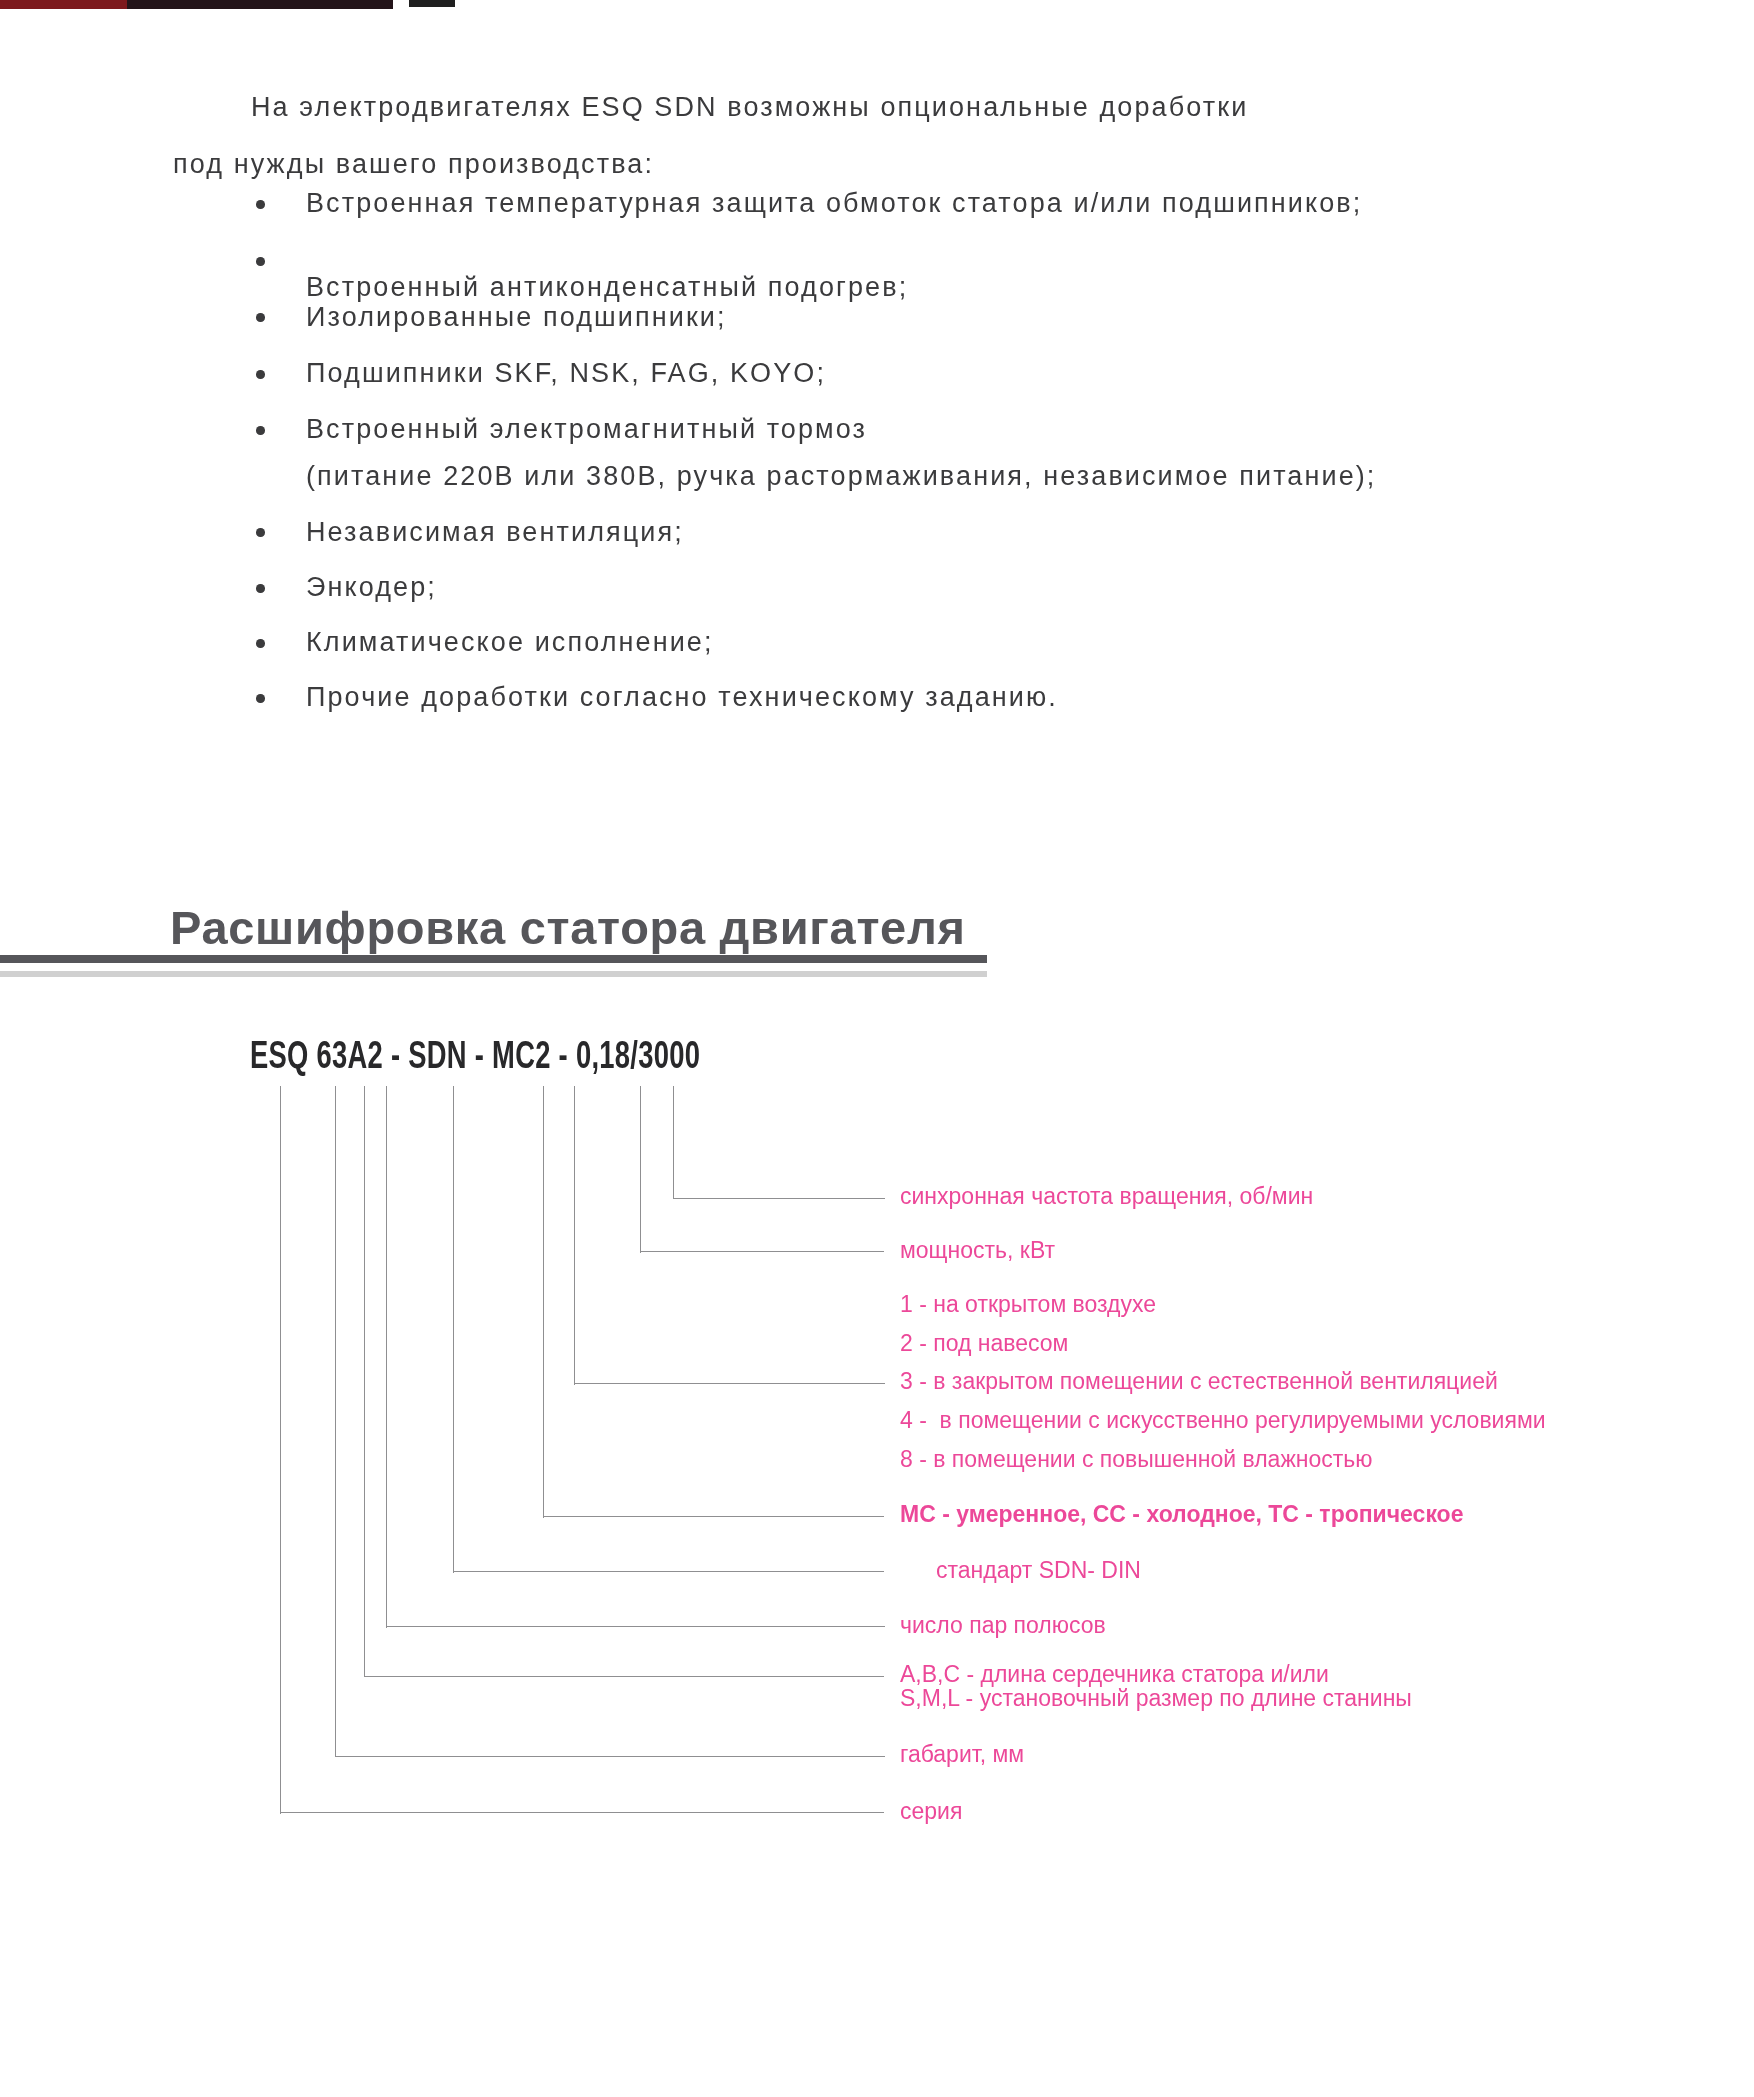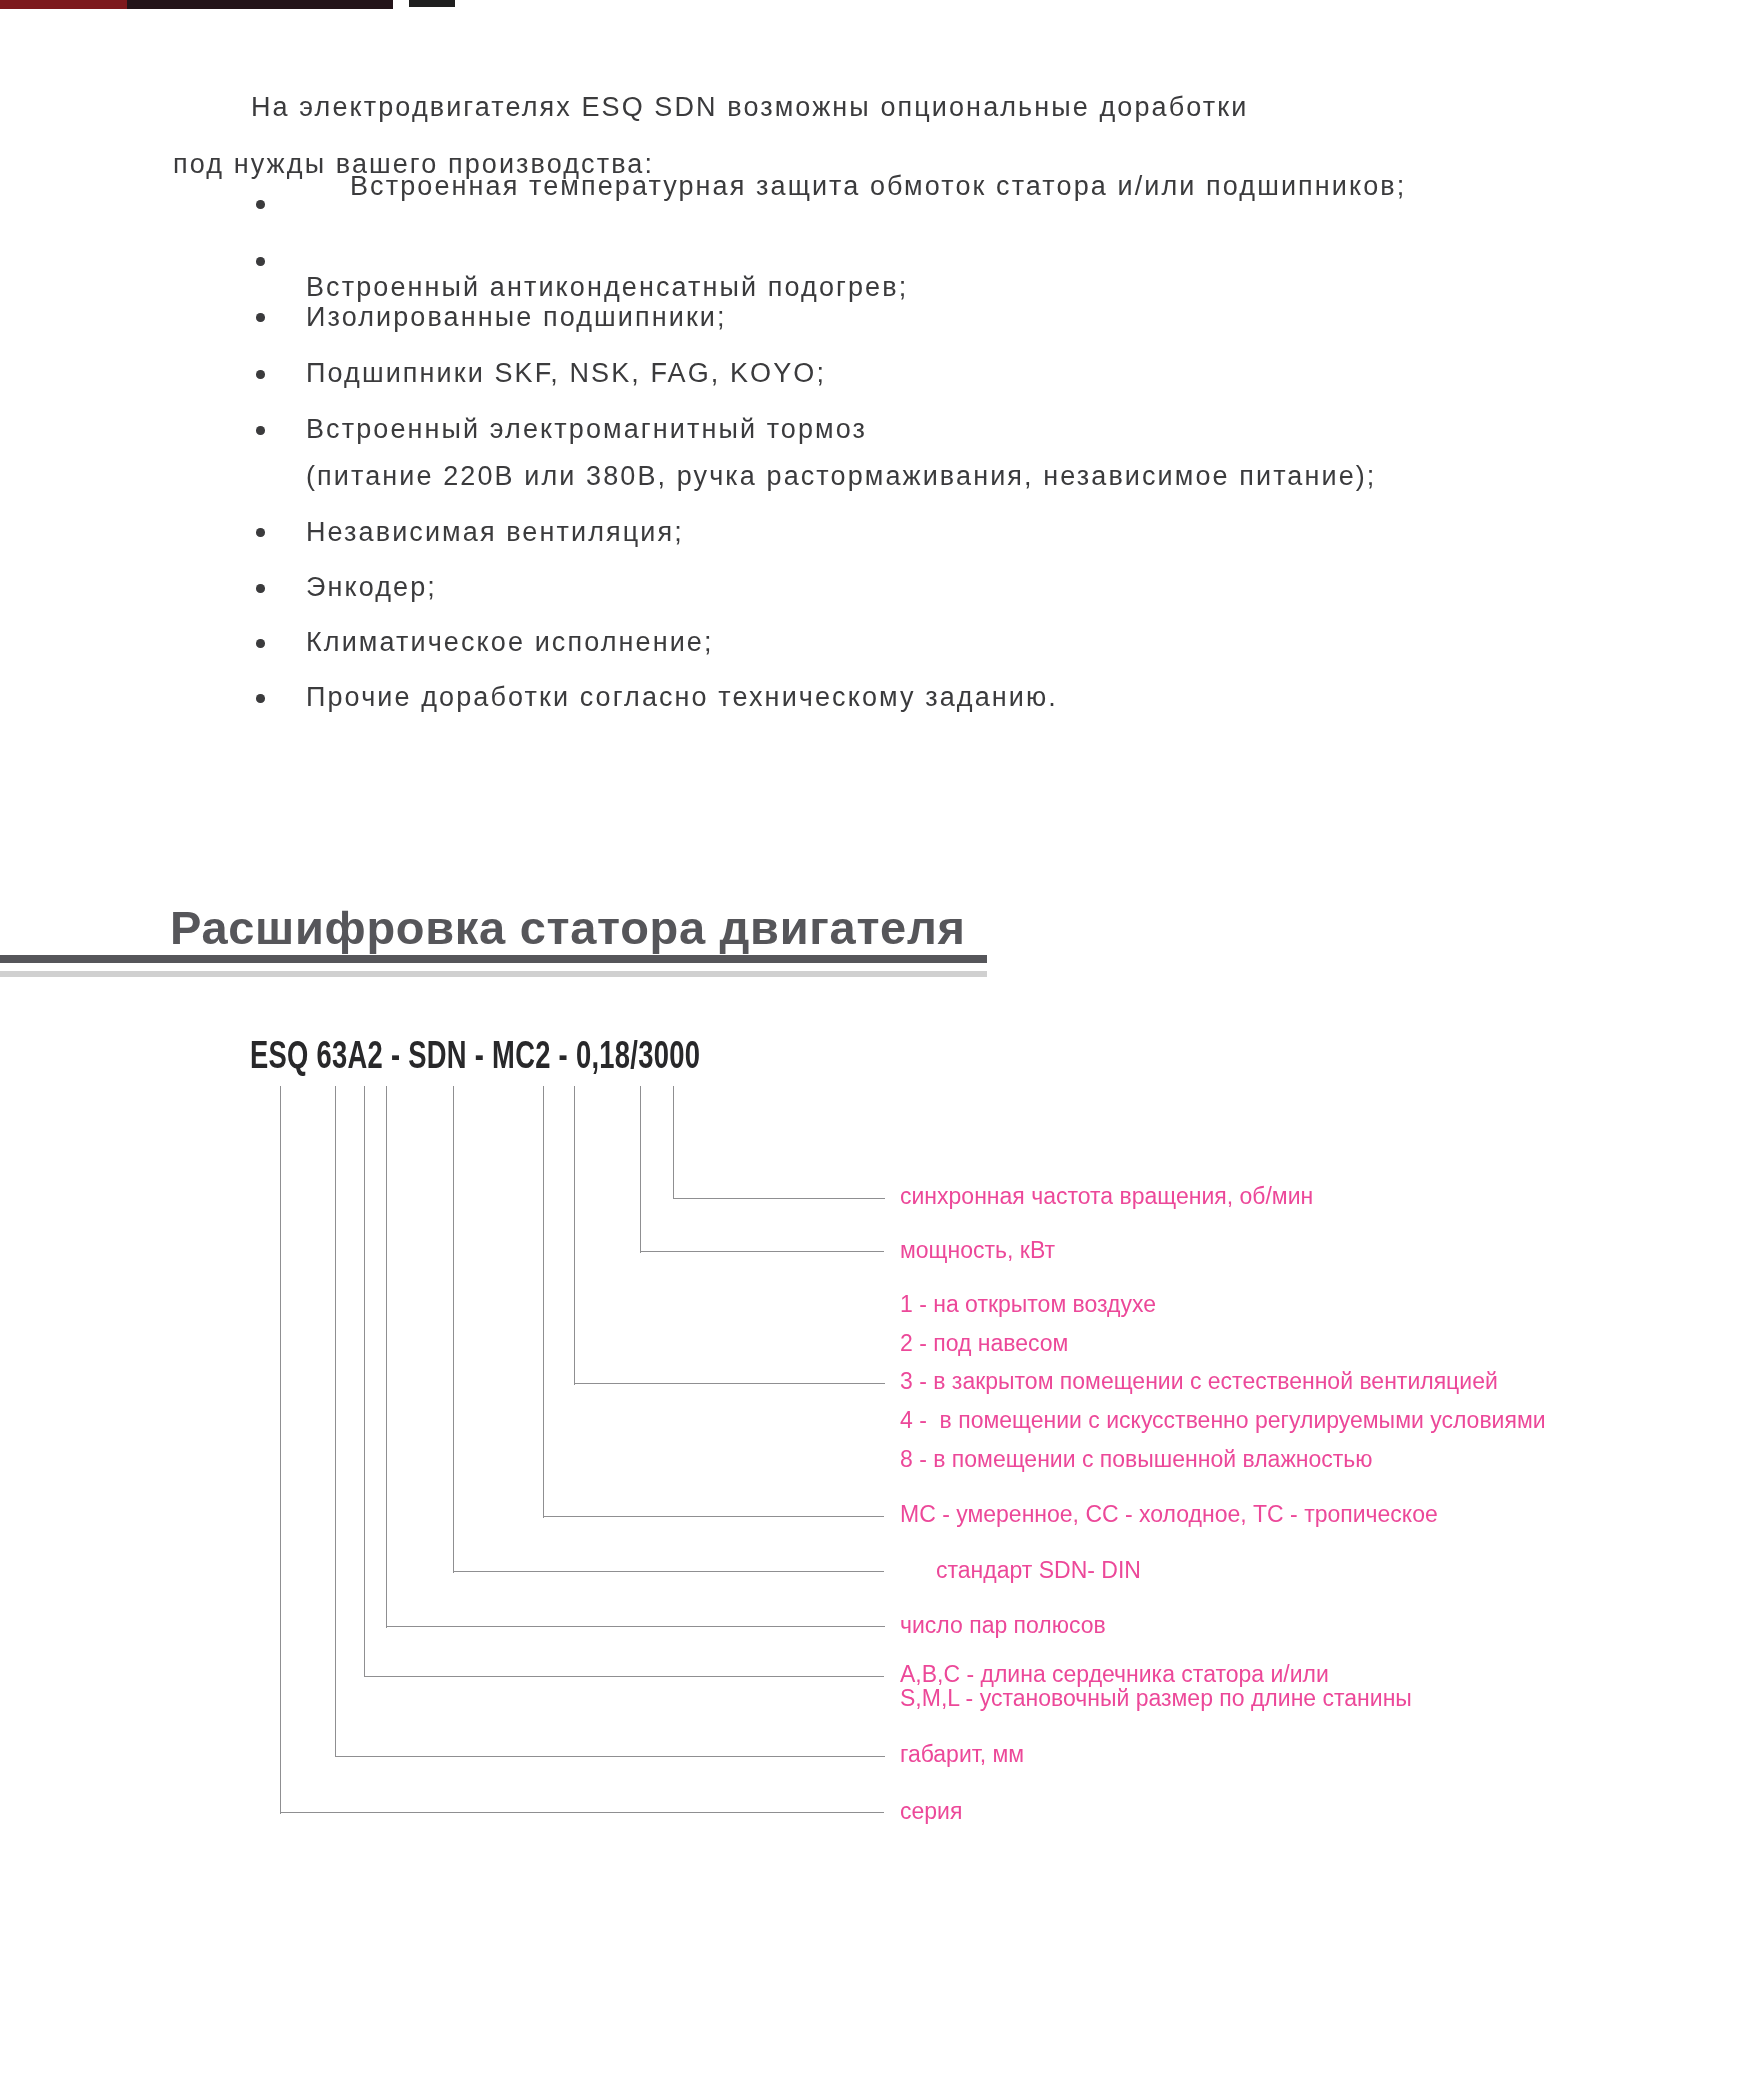--- a/index.html
+++ b/index.html
@@ -70,21 +70,21 @@
     <div class="abs bar-red" style="left:0;top:0;width:127px;height:8.5px;"></div>
     <div class="abs bar-dark" style="left:127px;top:0;width:266px;height:8.5px;"></div>
     <div class="abs bar-black" style="left:409px;top:0;width:46px;height:7px;"></div>
   </div>
 
   <div class="abs body-text" style="left:251px;top:89px;">На электродвигателях ESQ SDN возможны опциональные доработки</div>
   <div class="abs body-text" style="left:173px;top:146px;">под нужды вашего производства:</div>
 
   <div>
     <span class="bullet-dot" style="left:256px;top:200px;"></span>
-    <div class="abs body-text" style="left:306px;top:168px;margin-left:44px;">Встроенная температурная защита обмоток статора и/или подшипников;</div>
+    <div class="abs body-text" style="left:306px;top:185px;">Встроенная температурная защита обмоток статора и/или подшипников;</div>
 
     <span class="bullet-dot" style="left:256px;top:257px;"></span>
     <div class="abs body-text" style="left:306px;top:242px;margin-top:27px;">Встроенный антиконденсатный подогрев;</div>
 
     <span class="bullet-dot" style="left:256px;top:313px;"></span>
     <div class="abs body-text" style="left:306px;top:299px;">Изолированные подшипники;</div>
 
     <span class="bullet-dot" style="left:256px;top:370px;"></span>
     <div class="abs body-text" style="left:306px;top:355px;">Подшипники SKF, NSK, FAG, KOYO;</div>
 
@@ -133,21 +133,21 @@
     <div class="abs hline" style="left:335px;top:1756px;width:550px;"></div>
     <div class="abs hline" style="left:280px;top:1812px;width:604px;"></div>
 
     <div class="abs dtext" style="left:900px;top:1182px;">синхронная частота вращения, об/мин</div>
     <div class="abs dtext" style="left:900px;top:1236px;text-align:center;">мощность, кВт</div>
     <div class="abs dtext" style="left:900px;top:1290px;">1 - на открытом воздухе</div>
     <div class="abs dtext" style="left:900px;top:1329px;">2 - под навесом</div>
     <div class="abs dtext" style="left:900px;top:1367px;">3 - в закрытом помещении с естественной вентиляцией</div>
     <div class="abs dtext" style="left:900px;top:1406px;">4 -  в помещении с искусственно регулируемыми условиями</div>
     <div class="abs dtext" style="left:900px;top:1445px;">8 - в помещении с повышенной влажностью</div>
-    <div class="abs dtext" style="left:900px;top:1500px;">МС - умеренное, СС - холодное, ТС - тропическое</div>
+    <div class="abs dtext" style="left:900px;top:1500px;font-weight:bold;">МС - умеренное, СС - холодное, ТС - тропическое</div>
     <div class="abs dtext" style="left:900px;top:1556px;margin-left:36px;">стандарт SDN- DIN</div>
     <div class="abs dtext" style="left:900px;top:1611px;">число пар полюсов</div>
     <div class="abs dtext" style="left:900px;top:1660px;">A,B,C - длина сердечника статора и/или</div>
     <div class="abs dtext" style="left:900px;top:1684px;">S,M,L - установочный размер по длине станины</div>
     <div class="abs dtext" style="left:900px;top:1740px;">габарит, мм</div>
     <div class="abs dtext" style="left:900px;top:1797px;">серия</div>
   </div>
 
 </div>
 

